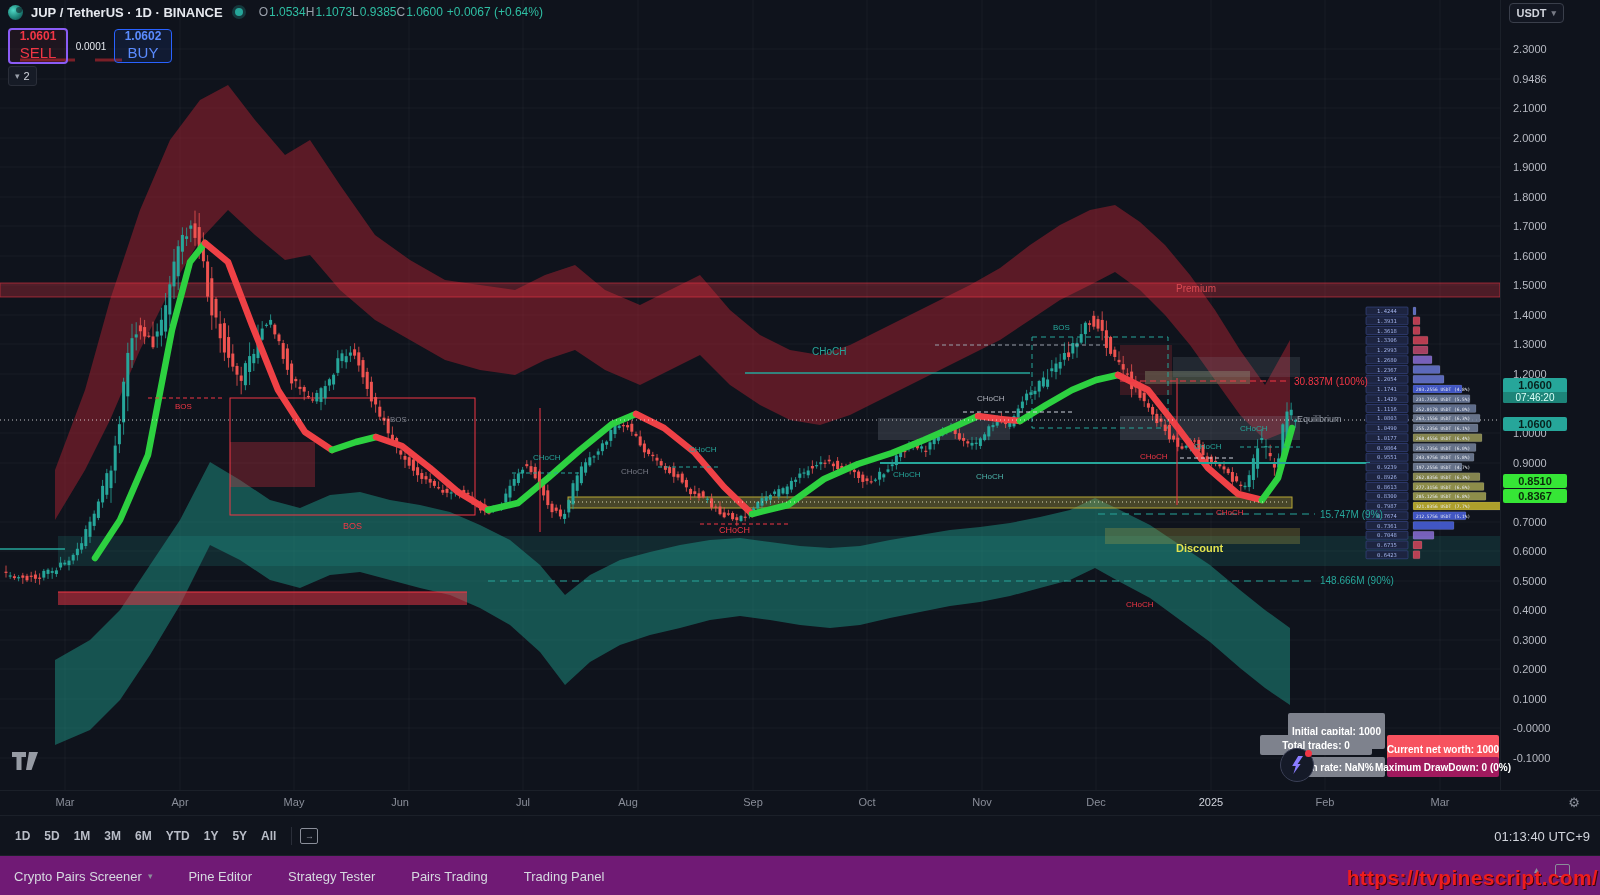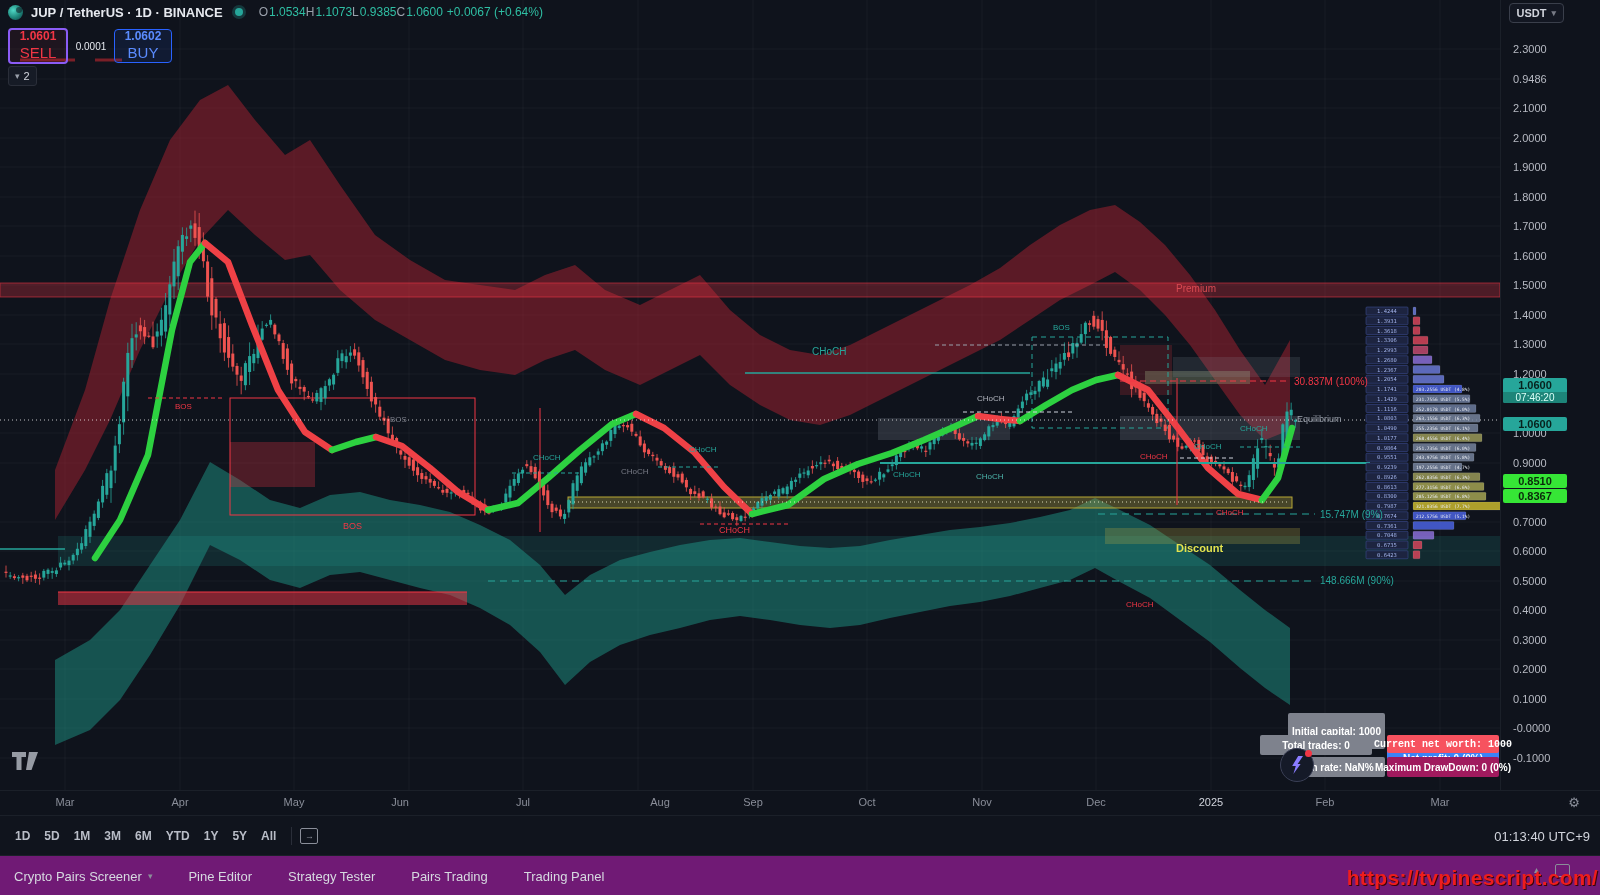--- a/index.html
+++ b/index.html
@@ -1018,37 +1018,37 @@
       <div class="plabel" style="top: 378px; background: rgb(38, 166, 154); color: rgb(7, 33, 29);">1.0600<div style="background: rgb(29, 133, 121); color: rgb(217, 255, 248); font-weight: 400; font-size: 10px; margin: 1px 0px -1px; border-radius: 0px 0px 2px 2px;">07:46:20</div></div>
       <div class="plabel" style="top: 417px; background: rgb(38, 166, 154); color: rgb(7, 33, 29);">1.0600</div>
       <div class="plabel" style="top: 474px; background: rgb(54, 230, 54); color: rgb(10, 42, 10);">0.8510</div>
       <div class="plabel" style="top: 489px; background: rgb(54, 230, 54); color: rgb(10, 42, 10);">0.8367</div>
     </div>
 
   <div class="stats" id="stats">
       <div class="cell" style="left: 1288px; top: 713px; width: 97px; height: 36px; background: rgb(126, 130, 141); color: rgb(255, 255, 255);">Initial capital: 1000</div>
       <div class="cell" style="left: 1387px; top: 748px; width: 112px; height: 20px; background: #3b82f6; color: rgb(255, 255, 255);">Net profit: 0 (0%)</div>
       <div class="cell" style="left: 1260px; top: 735px; width: 112px; height: 20px; background: rgb(126, 130, 141); color: rgb(255, 255, 255);">Total trades: 0</div>
-      <div class="cell" style="left: 1387px; top: 735px; width: 112px; height: 18px; background: rgb(247, 82, 95); color: rgb(255, 255, 255); font-family: Liberation Mono, monospace;">Current net worth: 1000</div>
+      <div class="cell" style="left: 1387px; top: 735px; width: 112px; height: 29px; background: rgb(247, 82, 95); color: rgb(255, 255, 255);">Current net worth: 1000</div>
       <div class="cell" style="left: 1288px; top: 757px; width: 97px; height: 20px; background: rgb(126, 130, 141); color: rgb(255, 255, 255);">Win rate: NaN%</div>
       <div class="cell" style="left: 1387px; top: 757px; width: 112px; height: 20px; background: rgb(160, 26, 94); color: rgb(255, 255, 255);">Maximum DrawDown: 0 (0%)</div>
     </div>
   <div class="badge">
     <span class="bolt"></span>
     <span class="reddot"></span>
   </div>
 
   <div class="taxis" id="taxis">
     <span class="gear">⚙</span>
   <span class="tmonth" style="left: 65px;">Mar</span>
       <span class="tmonth" style="left: 180px;">Apr</span>
       <span class="tmonth" style="left: 294px;">May</span>
       <span class="tmonth" style="left: 400px;">Jun</span>
       <span class="tmonth" style="left: 523px;">Jul</span>
-      <span class="tmonth" style="left: 660px;">Aug</span>
+      <span class="tmonth" style="left: 628px;">Aug</span>
       <span class="tmonth" style="left: 753px;">Sep</span>
       <span class="tmonth" style="left: 867px;">Oct</span>
       <span class="tmonth" style="left: 982px;">Nov</span>
       <span class="tmonth" style="left: 1096px;">Dec</span>
       <span class="tmonth bright" style="left: 1211px;">2025</span>
       <span class="tmonth" style="left: 1325px;">Feb</span>
       <span class="tmonth" style="left: 1440px;">Mar</span>
     </div>
 
   <div class="rbar" id="rbar">

